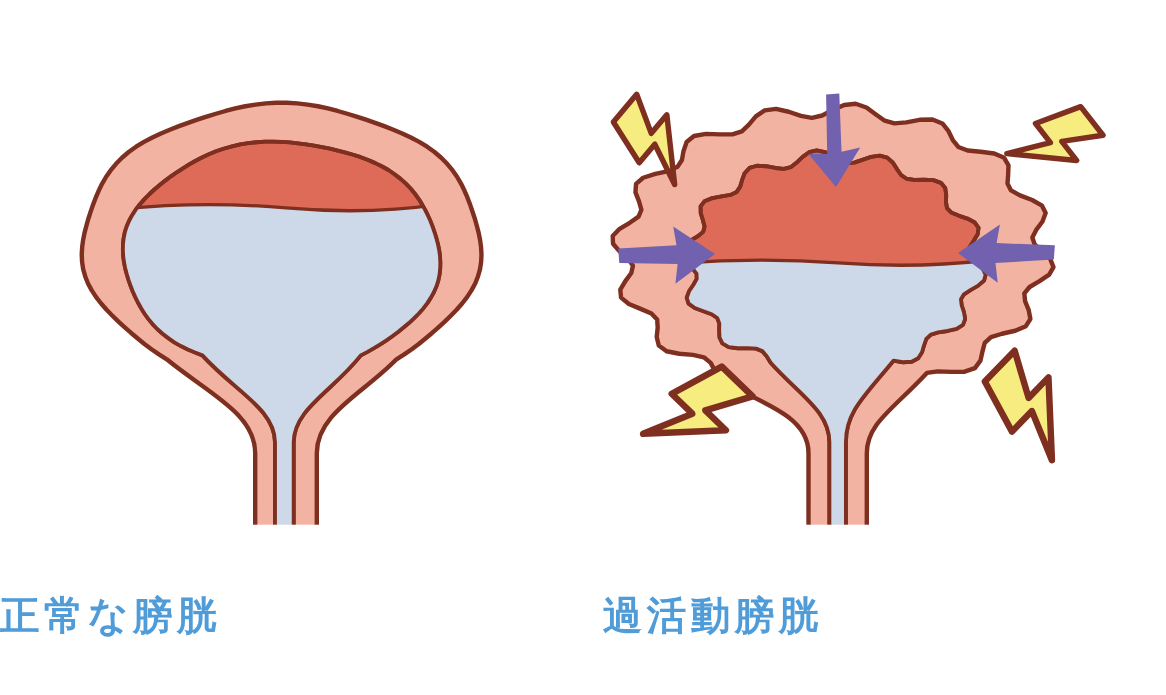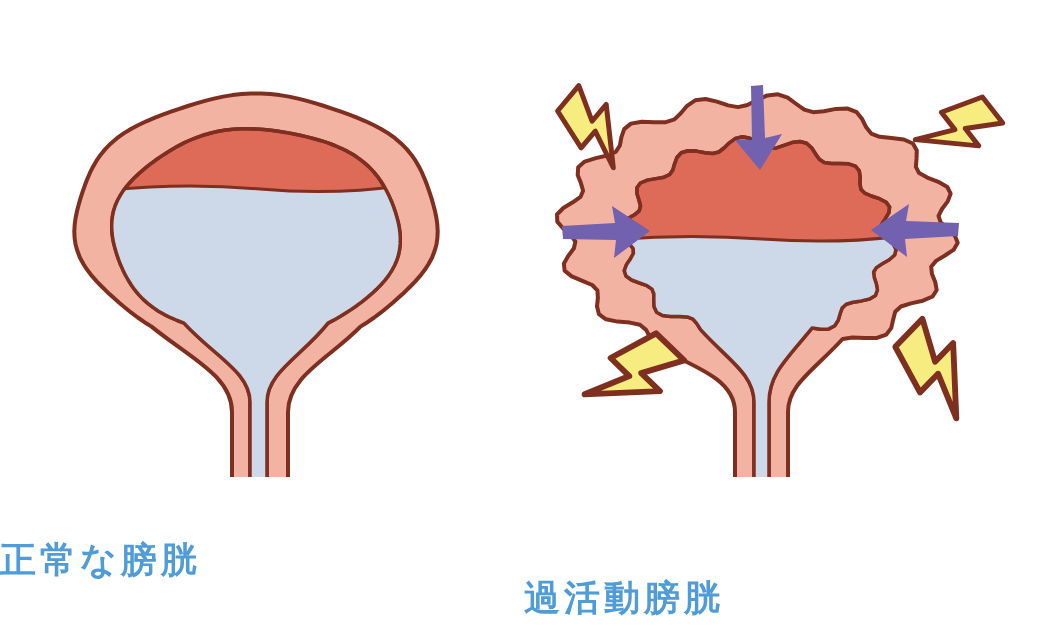--- a/index.html
+++ b/index.html
@@ -10,21 +10,21 @@
   .cavity{fill:var(--muscle-red);stroke:var(--outline-brown);stroke-width:3.5;stroke-linejoin:round;}
   .cavity-stroke{fill:none;stroke:var(--outline-brown);stroke-width:3.5;stroke-linejoin:round;}
   .liquid{fill:var(--urine-blue);}
   .surface{fill:none;stroke:var(--outline-brown);stroke-width:3;stroke-linecap:round;}
   .arrow{fill:var(--arrow-purple);}
   .bolt{fill:var(--bolt-yellow);stroke:var(--outline-brown);stroke-width:4.5;stroke-linejoin:round;}
   .cut{fill:var(--bg,#fff);stroke:none;}
   .label{position:absolute;top:536px;font-size:36px;font-weight:bold;color:var(--label-blue);
          letter-spacing:4px;text-align:left;white-space:nowrap;}
   .label-left{left:0;width:512px;}
-  .label-right{left:524px;width:440px;margin-top:38px;}
+  .label-right{left:548px;width:440px;}
 </style>
 </head>
 <body>
 
 <div id="canvas">
   <svg width="1060" height="632" viewBox="0 0 1060 632">
     <defs>
       <clipPath id="clip-cav-left">
           <path id="cavL-clip" d="M 184.0,323.1 L 177.3,320.5 L 170.8,317.7 L 164.5,314.6 L 158.5,311.2 L 153.0,307.4 L 147.8,303.4 L 143.0,299.1 L 138.7,294.6 L 134.8,289.9 L 131.3,285.0 L 128.2,280.0 L 125.4,275.0 L 122.9,269.9 L 120.6,264.8 L 118.6,259.6 L 116.8,254.4 L 115.2,249.1 L 113.8,243.8 L 112.7,238.4 L 112.0,233.0 L 111.7,227.5 L 111.8,222.1 L 112.4,216.6 L 113.5,211.1 L 115.2,205.8 L 117.5,200.5 L 120.3,195.4 L 123.5,190.4 L 127.2,185.6 L 131.3,181.0 L 135.7,176.6 L 140.3,172.3 L 145.2,168.2 L 150.2,164.2 L 155.4,160.3 L 160.7,156.6 L 166.3,153.0 L 172.0,149.5 L 177.9,146.1 L 184.0,142.9 L 190.4,140.0 L 197.0,137.3 L 203.9,135.0 L 211.0,133.0 L 218.3,131.3 L 225.7,130.1 L 233.3,129.3 L 240.8,128.8 L 248.4,128.8 L 256.0,129.0 L 263.5,129.5 L 270.9,130.3 L 278.3,131.3 L 285.6,132.4 L 292.8,133.7 L 300.0,135.2 L 307.1,136.9 L 314.2,138.7 L 321.1,140.7 L 328.0,142.9 L 334.7,145.5 L 341.2,148.3 L 347.5,151.4 L 353.5,154.8 L 359.0,158.6 L 364.2,162.6 L 369.0,166.9 L 373.3,171.4 L 377.2,176.1 L 380.7,181.0 L 383.8,186.0 L 386.6,191.0 L 389.1,196.1 L 391.4,201.2 L 393.4,206.4 L 395.2,211.6 L 396.8,216.9 L 398.2,222.2 L 399.3,227.6 L 400.0,233.0 L 400.3,238.5 L 400.2,243.9 L 399.6,249.4 L 398.5,254.9 L 396.8,260.2 L 394.5,265.5 L 391.7,270.6 L 388.5,275.6 L 384.8,280.4 L 380.7,285.0 L 376.3,289.4 L 371.7,293.7 L 366.8,297.8 L 361.8,301.8 L 356.6,305.7 L 351.3,309.4 L 345.7,313.0 L 340.0,316.5 L 334.1,319.9 L 328.0,323.1 C 302,356 267,372 267,402 L 267,494 L 250,494 L 250,402 C 250,372 214,356 184.0,323.1 Z"></path>
         </clipPath>

